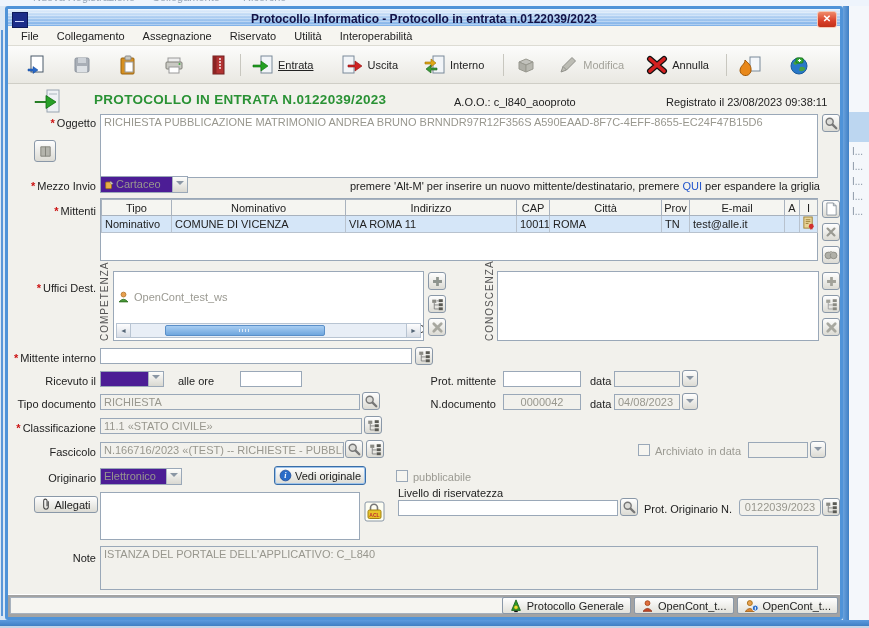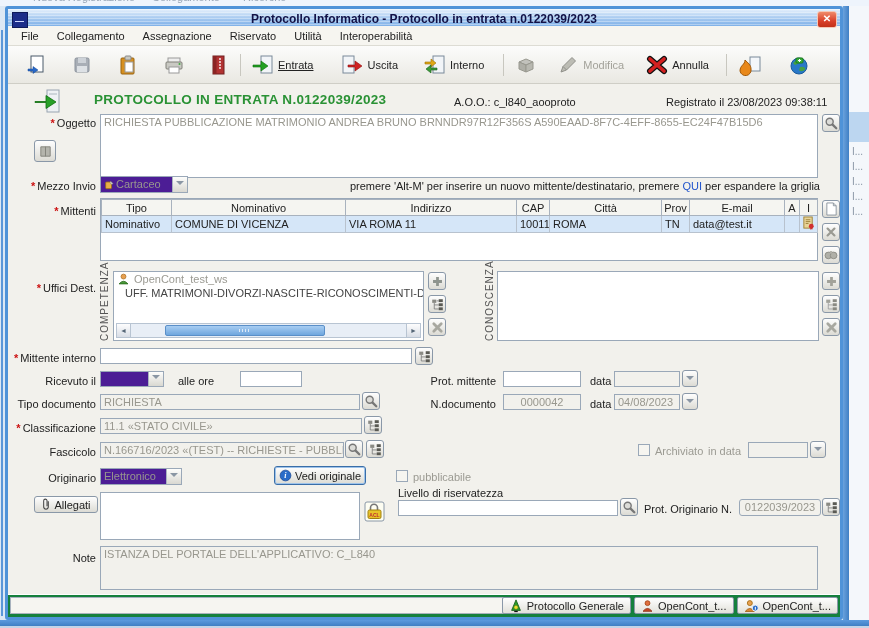--- a/index.html
+++ b/index.html
@@ -68,38 +68,38 @@
 
   
   #mit-table{position:absolute;left:92px;top:112px;width:718px;height:63px;background:#fff;border:1px solid #9aa8b8;box-sizing:border-box}
   #mit-table table{border-collapse:collapse;table-layout:fixed;width:716px;font-size:11px}
   #mit-table th{font-weight:normal;background:#f5f5f1;border:1px solid #a8b2be;height:15px;padding:0 2px;overflow:hidden;white-space:nowrap}
   #mit-table td{border:1px solid #b8c2ce;height:16px;padding:0 3px;overflow:hidden;white-space:nowrap;background:#d5e6f8}
 
   
   .vlabel{position:absolute;writing-mode:vertical-rl;transform:rotate(180deg);font-size:10px;color:#555;letter-spacing:1px;text-align:center}
   .listbox{position:absolute;background:#fff;border:1px solid #9aa8b8;box-sizing:border-box;overflow:hidden}
-  .uff-row{display:flex;align-items:center;gap:4px;padding:0 3px;white-space:nowrap}
+  .uff-row{display:flex;align-items:center;gap:4px;padding:18px 3px;white-space:nowrap}
   .hscroll{position:absolute;left:2px;right:2px;bottom:2px;height:13px;background:#e8eef6;border:1px solid #b8c4d2;display:flex}
   .hs-btn{width:13px;height:100%;background:linear-gradient(#fdfdfd,#d8dde6);border-right:1px solid #b8c4d2;
      display:flex;align-items:center;justify-content:center;font-size:7px;color:#567}
   .hs-btn.r{border-left:1px solid #b8c4d2;border-right:none;margin-left:auto}
   .hs-thumb{position:absolute;left:16%;width:52%;top:1px;bottom:1px;background:linear-gradient(#a8cdf2,#6ea6de);border:1px solid #5a8fc8;border-radius:2px}
   .hs-grip{position:absolute;left:46%;top:3px;bottom:3px;width:12px;
      background:repeating-linear-gradient(90deg,#dce9f8 0 1px,transparent 1px 3px)}
 
   
   #vedi-btn{position:absolute;left:266px;top:380px;width:92px;height:19px;box-sizing:border-box;
     border:1px solid #3a6ea8;box-shadow:0 0 0 1px #9ec3ea inset;border-radius:3px;cursor:pointer;
     background:linear-gradient(#fefefe,#dcdbd4);display:flex;align-items:center;justify-content:center;gap:3px;font-size:11px}
   #allegati-btn{position:absolute;left:26px;top:410px;width:64px;height:17px;box-sizing:border-box;border:1px solid #8a98a8;border-radius:3px;
     background:linear-gradient(#fefefe,#dcdbd4);display:flex;align-items:center;justify-content:center;gap:3px;cursor:pointer}
 
   
-  #statusbar{position:absolute;left:0;bottom:0;width:832px;height:22px;background:#15803d;border-top:1px solid #fff}
+  #statusbar{position:absolute;left:0;bottom:0;width:832px;height:22px;background:#a3a3a3;border-top:1px solid #fff}
   #status-empty{position:absolute;left:2px;top:2px;bottom:3px;right:336px;border:1px solid #a8b2be;background:#f6f5f1}
   #tabs{position:absolute;right:2px;top:2px;display:flex;gap:3px}
   .tab{height:17px;box-sizing:border-box;border:1px solid #8a98a8;border-radius:2px;cursor:pointer;
     background:linear-gradient(#fefefe,#e2e1da);display:flex;align-items:center;gap:4px;padding:0 6px;white-space:nowrap}
 
   .hint{position:absolute;text-align:right;white-space:nowrap}
   .link{color:#2255cc;cursor:pointer}
   .green-title{position:absolute;font-weight:bold;font-size:13.5px;color:#2a9235;letter-spacing:.3px}
 </style>
 </head>
@@ -313,21 +313,21 @@
           <th>A</th>
           <th>I</th>
         </tr>
         <tr>
           <td>Nominativo</td>
           <td>COMUNE DI VICENZA</td>
           <td>VIA ROMA 11</td>
           <td>10011</td>
           <td>ROMA</td>
           <td>TN</td>
-          <td>data@test.it</td>
+          <td>test@alle.it</td>
           <td></td>
           <td style="padding:0;text-align:center">
             <svg width="13" height="14" viewBox="0 0 14 15" style="display:inline-block">
                   <rect x="2" y="1" width="9" height="12" fill="#e8d498" stroke="#a08030"></rect>
                   <path d="M4 4 h5 M4 6 h5 M4 8 h3" stroke="#8a6a20" stroke-width=".8"></path>
                   <circle cx="10" cy="11" r="2.6" fill="#d03030"></circle>
                   <path d="M9 13 v2 l1-1 1 1 v-2" fill="#d03030"></path>
                 </svg></td>
         </tr>
       </tbody>

